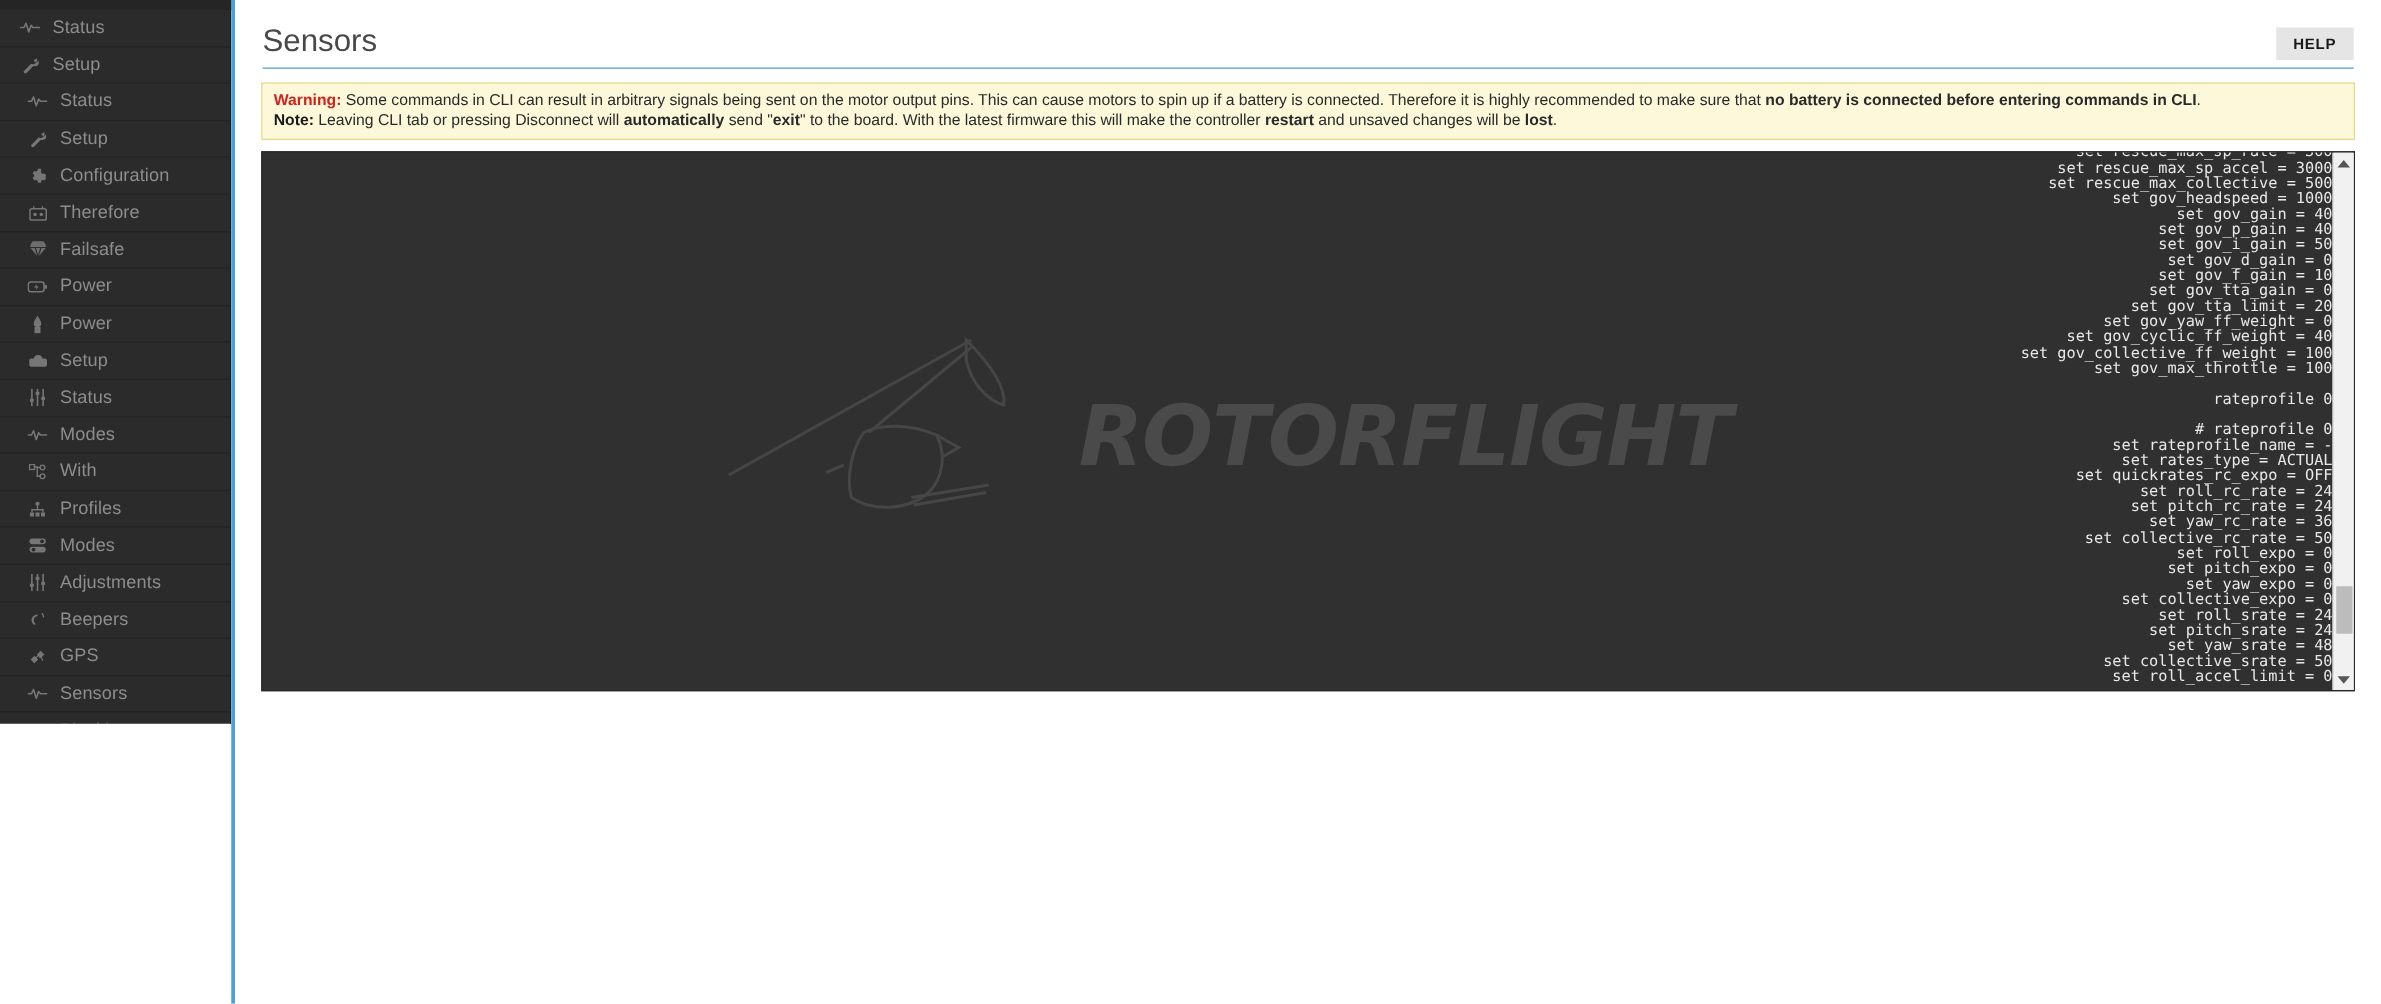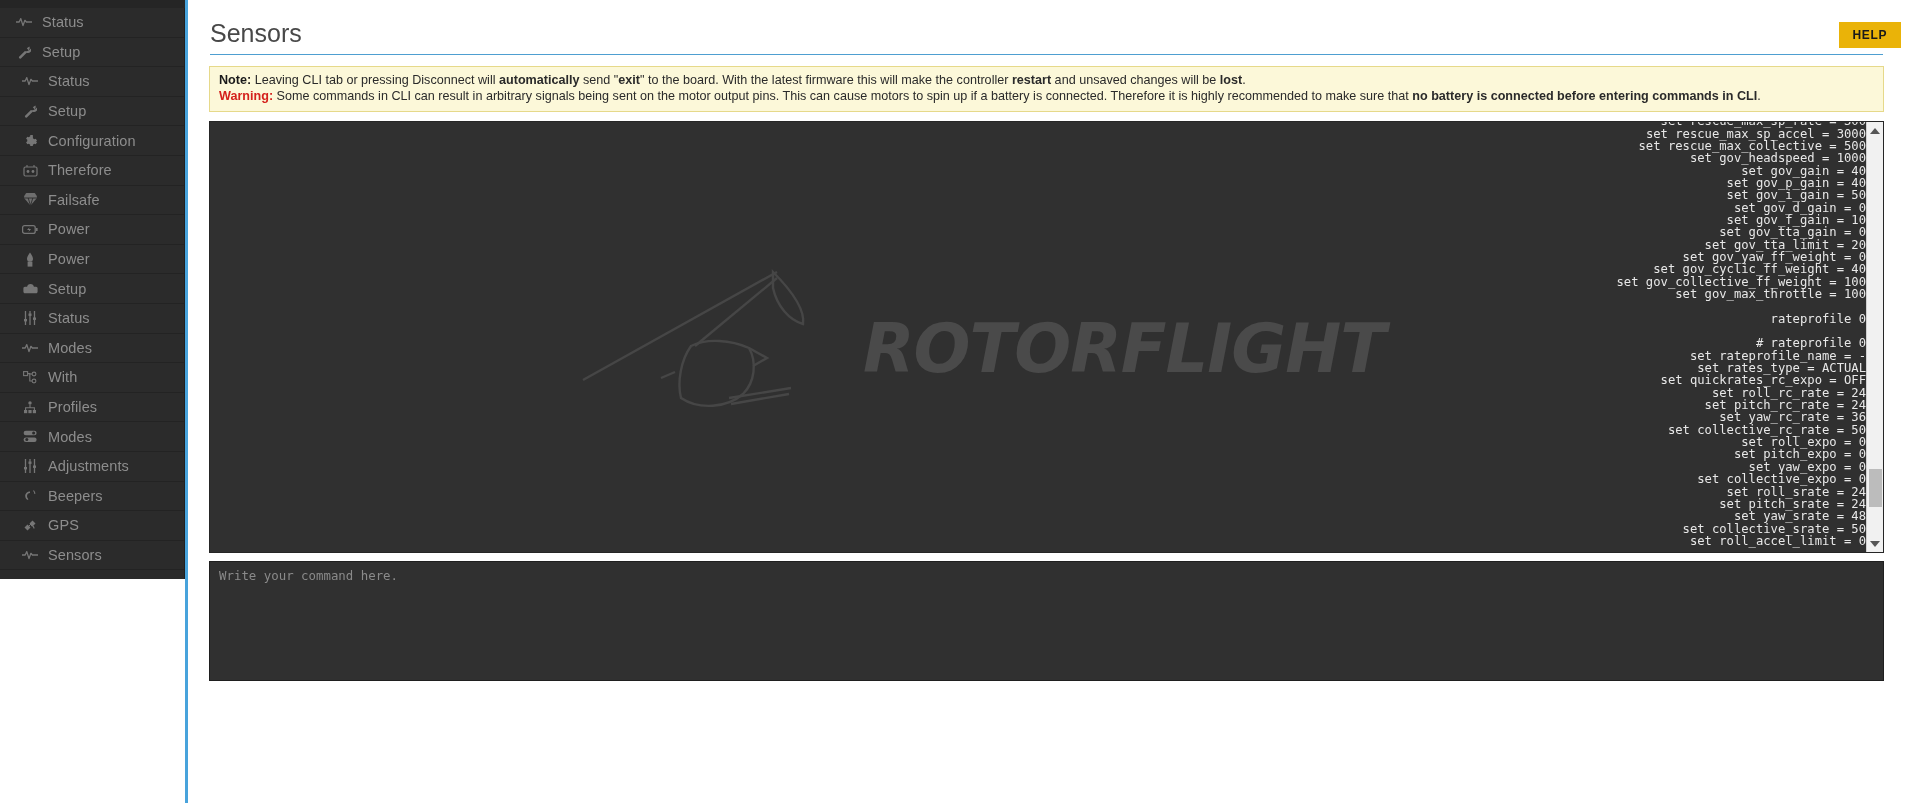--- a/index.html
+++ b/index.html
@@ -59,22 +59,22 @@
     position: relative;
     padding: 16px 22px 0 22px;
     flex: 0 0 auto;
   }
   .tab-title {
     font-size: 25px; font-weight: 400; color: #484848;
     line-height: 34px; padding-bottom: 4px;
   }
   .title-rule { border-bottom: 1px solid #4e9fd1; }
   .help-btn {
-    position: absolute; top: 22px; right: 4px;
-    background: #eab308; color: #1a1a1a;
+    position: absolute; top: 22px; right: 22px;
+    background: #e5e5e5; color: #1a1a1a;
     border: none;
     font-size: 12px; font-weight: bold; letter-spacing: .6px;
     padding: 6px 14px;
     cursor: pointer;
     font-family: "Liberation Sans", sans-serif;
   }
 
   
   .notebox {
     margin: 11px 21px 0 21px;
@@ -407,24 +407,24 @@
 
     <div class="tab-header">
       <div class="title-rule">
         <div class="tab-title">Sensors</div>
       </div>
       <button class="help-btn">HELP</button>
     </div>
 
     <div class="notebox">
       <div>
+        <span class="lbl-warn">Warning:</span><span id="warn-body"><span> Some commands in CLI can result in arbitrary signals being sent on the motor output pins. This can cause motors to spin up if a battery is connected. Therefore it is highly recommended to make sure that </span><b>no battery is connected before entering commands in CLI</b><span>.</span></span>
+      </div>
+      <div>
         <span class="lbl-note">Note:</span><span id="note-body"><span> Leaving CLI tab or pressing Disconnect will </span><b>automatically</b><span> send "</span><b>exit</b><span>" to the board. With the latest firmware this will make the controller </span><b>restart</b><span> and unsaved changes will be </span><b>lost</b><span>.</span></span>
-      </div>
-      <div>
-        <span class="lbl-warn">Warning:</span><span id="warn-body"><span> Some commands in CLI can result in arbitrary signals being sent on the motor output pins. This can cause motors to spin up if a battery is connected. Therefore it is highly recommended to make sure that </span><b>no battery is connected before entering commands in CLI</b><span>.</span></span>
       </div>
     </div>
 
     <div class="cli-wrap">
       <div class="cli-output">
 
         <svg class="watermark" viewBox="0 0 940 150">
           <g stroke="#4a4a4a" stroke-width="2.4" fill="none" opacity="0.85">
             <path d="M6 118 L200 10"></path>
             <path d="M118 84 L200 16"></path>
@@ -448,16 +448,15 @@
             <div class="sb-thumb"></div>
           </div>
           <div class="sb-arrow">
               <div class="tri down"></div>
             </div>
         </div>
 
       </div>
     </div>
 
-    <textarea class="cli-input" id="cli-input" placeholder="Write your command here." style=""></textarea>
 
   </main>
 </div>
 
 </body></html>

